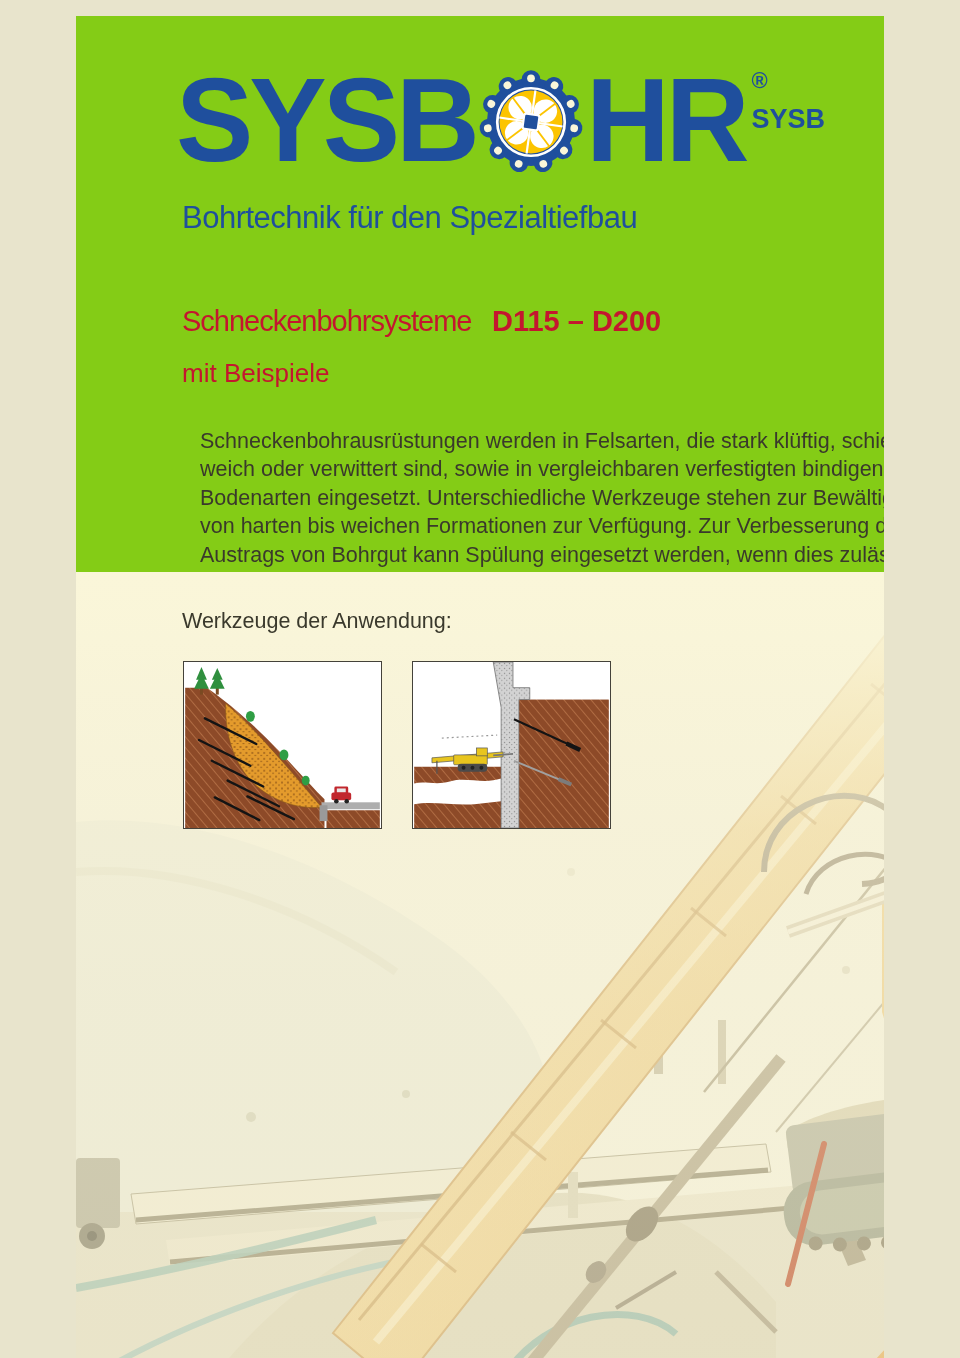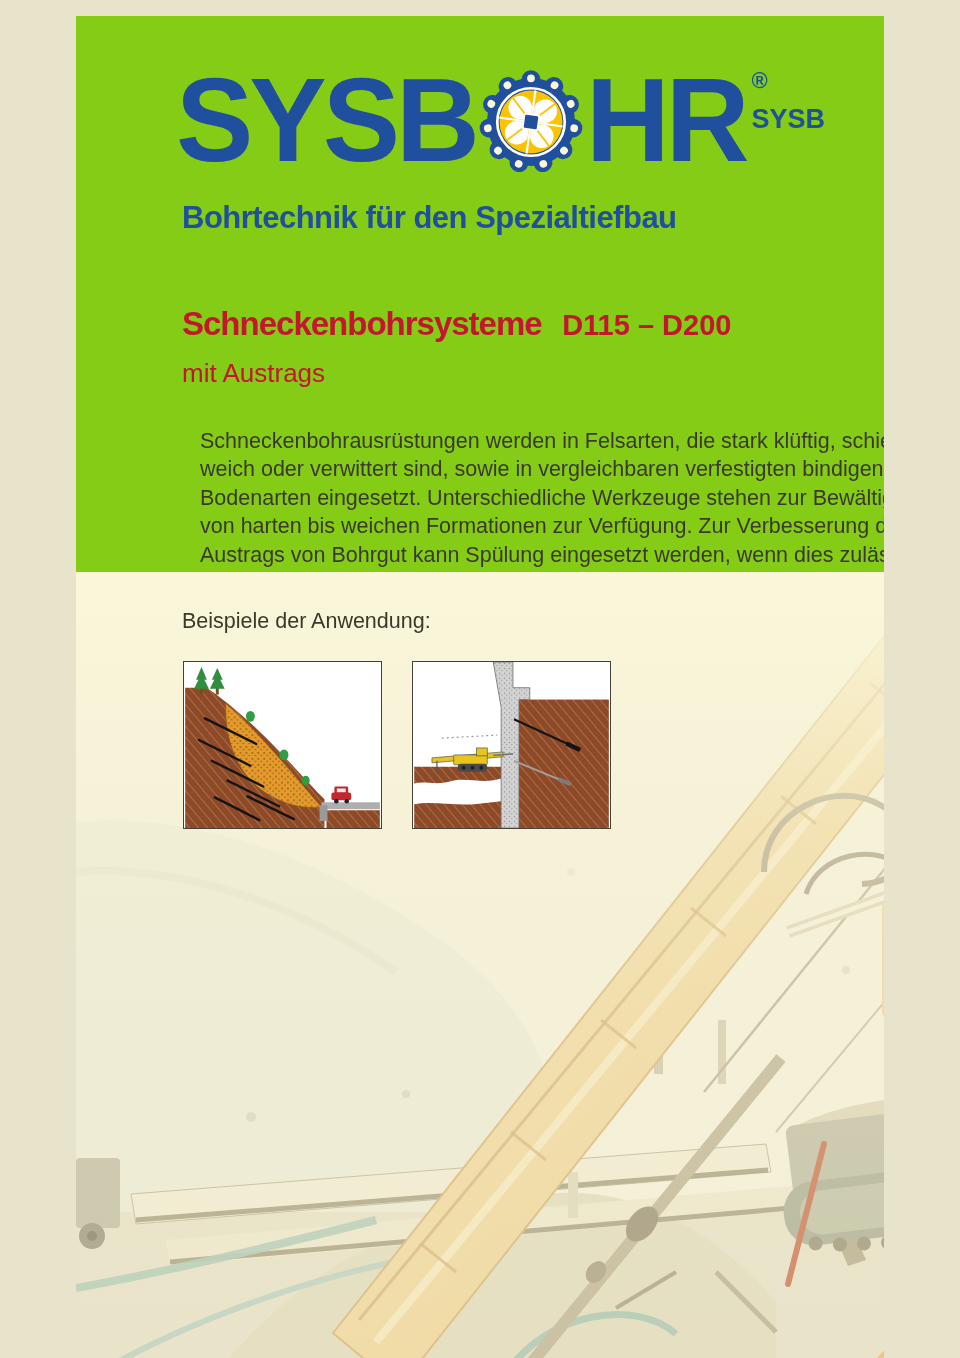--- a/index.html
+++ b/index.html
@@ -27,25 +27,25 @@
   .logo-text {
     font-size:116px; font-weight:bold; letter-spacing:-4px;
     color:#1f4f9d; line-height:1; transform:scaleY(1.02);
   }
   .gear { width:108px; height:108px; margin:0 1px; transform:translateY(2px); }
   .reg-col { display:flex; flex-direction:column; align-self:flex-start; margin:8px 0 0 6px; }
   .reg-mark { font-size:22px; color:#1f4f9d; font-weight:bold; line-height:1; }
   .gmbh { font-size:27px; color:#1f4f9d; font-weight:bold; line-height:1; margin-top:14px; letter-spacing:0px; }
   .tagline {
     position:absolute; left:106px; top:184px;
-    font-size:31px; font-weight:bold; color:#1f4f9d; letter-spacing:-0.5px;
+    font-size:31px; font-weight:normal; color:#1f4f9d; letter-spacing:-0.5px;
   }
   
   .title-row { position:absolute; left:106px; top:289px; white-space:nowrap; }
-  .main-title { display:inline; font-size:33px; font-weight:bold; color:#c4162f; letter-spacing:-1px; }
+  .main-title { display:inline; font-size:29px; font-weight:normal; color:#c4162f; letter-spacing:-1px; }
   .title-range { display:inline; font-size:29px; font-weight:bold; color:#c4162f; margin-left:16px; }
   .subtitle { position:absolute; left:106px; top:342px; font-size:26px; color:#c4162f; }
   
   .intro {
     position:absolute; left:124px; top:411px; width:768px;
     font-size:21.5px; line-height:28.4px; color:#3a392c;
   }
   .examples-label { position:absolute; left:106px; top:593px; font-size:21.5px; color:#3a392c; }
   .figures { position:absolute; left:107px; top:645px; display:flex; gap:30px; }
   .figure-box { width:199px; height:168px; background:#fff; border:1px solid #44423a; }
@@ -215,25 +215,25 @@
       <span class="gmbh">SYSB</span>
     </span>
   </div>
 
   <div class="tagline">Bohrtechnik für den Spezialtiefbau</div>
 
   <div class="title-row">
     <h1 class="main-title">Schneckenbohrsysteme</h1>
     <span class="title-range">D115 – D200</span>
   </div>
-  <div class="subtitle">mit Austrags</div>
+  <div class="subtitle">mit Beispiele</div>
 
   <p class="intro">Schneckenbohrausrüstungen werden in Felsarten, die stark klüftig, schiefrig, weich oder verwittert sind, sowie in vergleichbaren verfestigten bindigen Bodenarten eingesetzt. Unterschiedliche Werkzeuge stehen zur Bewältigung von harten bis weichen Formationen zur Verfügung. Zur Verbesserung des Austrags von Bohrgut kann Spülung eingesetzt werden, wenn dies zulässig ist.</p>
 
-  <div class="examples-label">Beispiele der Anwendung:</div>
+  <div class="examples-label">Werkzeuge der Anwendung:</div>
 
   <div class="figures">
 
     <div class="figure-box">
       <svg viewBox="0 0 197 168">
         <defs>
           <pattern id="hatchBrown" width="7" height="7" patternUnits="userSpaceOnUse" patternTransform="rotate(-40)">
             <rect width="7" height="7" fill="#8d4a28"></rect>
             <line x1="0" y1="0" x2="0" y2="7" stroke="#bf7a4e" stroke-width="1.4"></line>
           </pattern>

